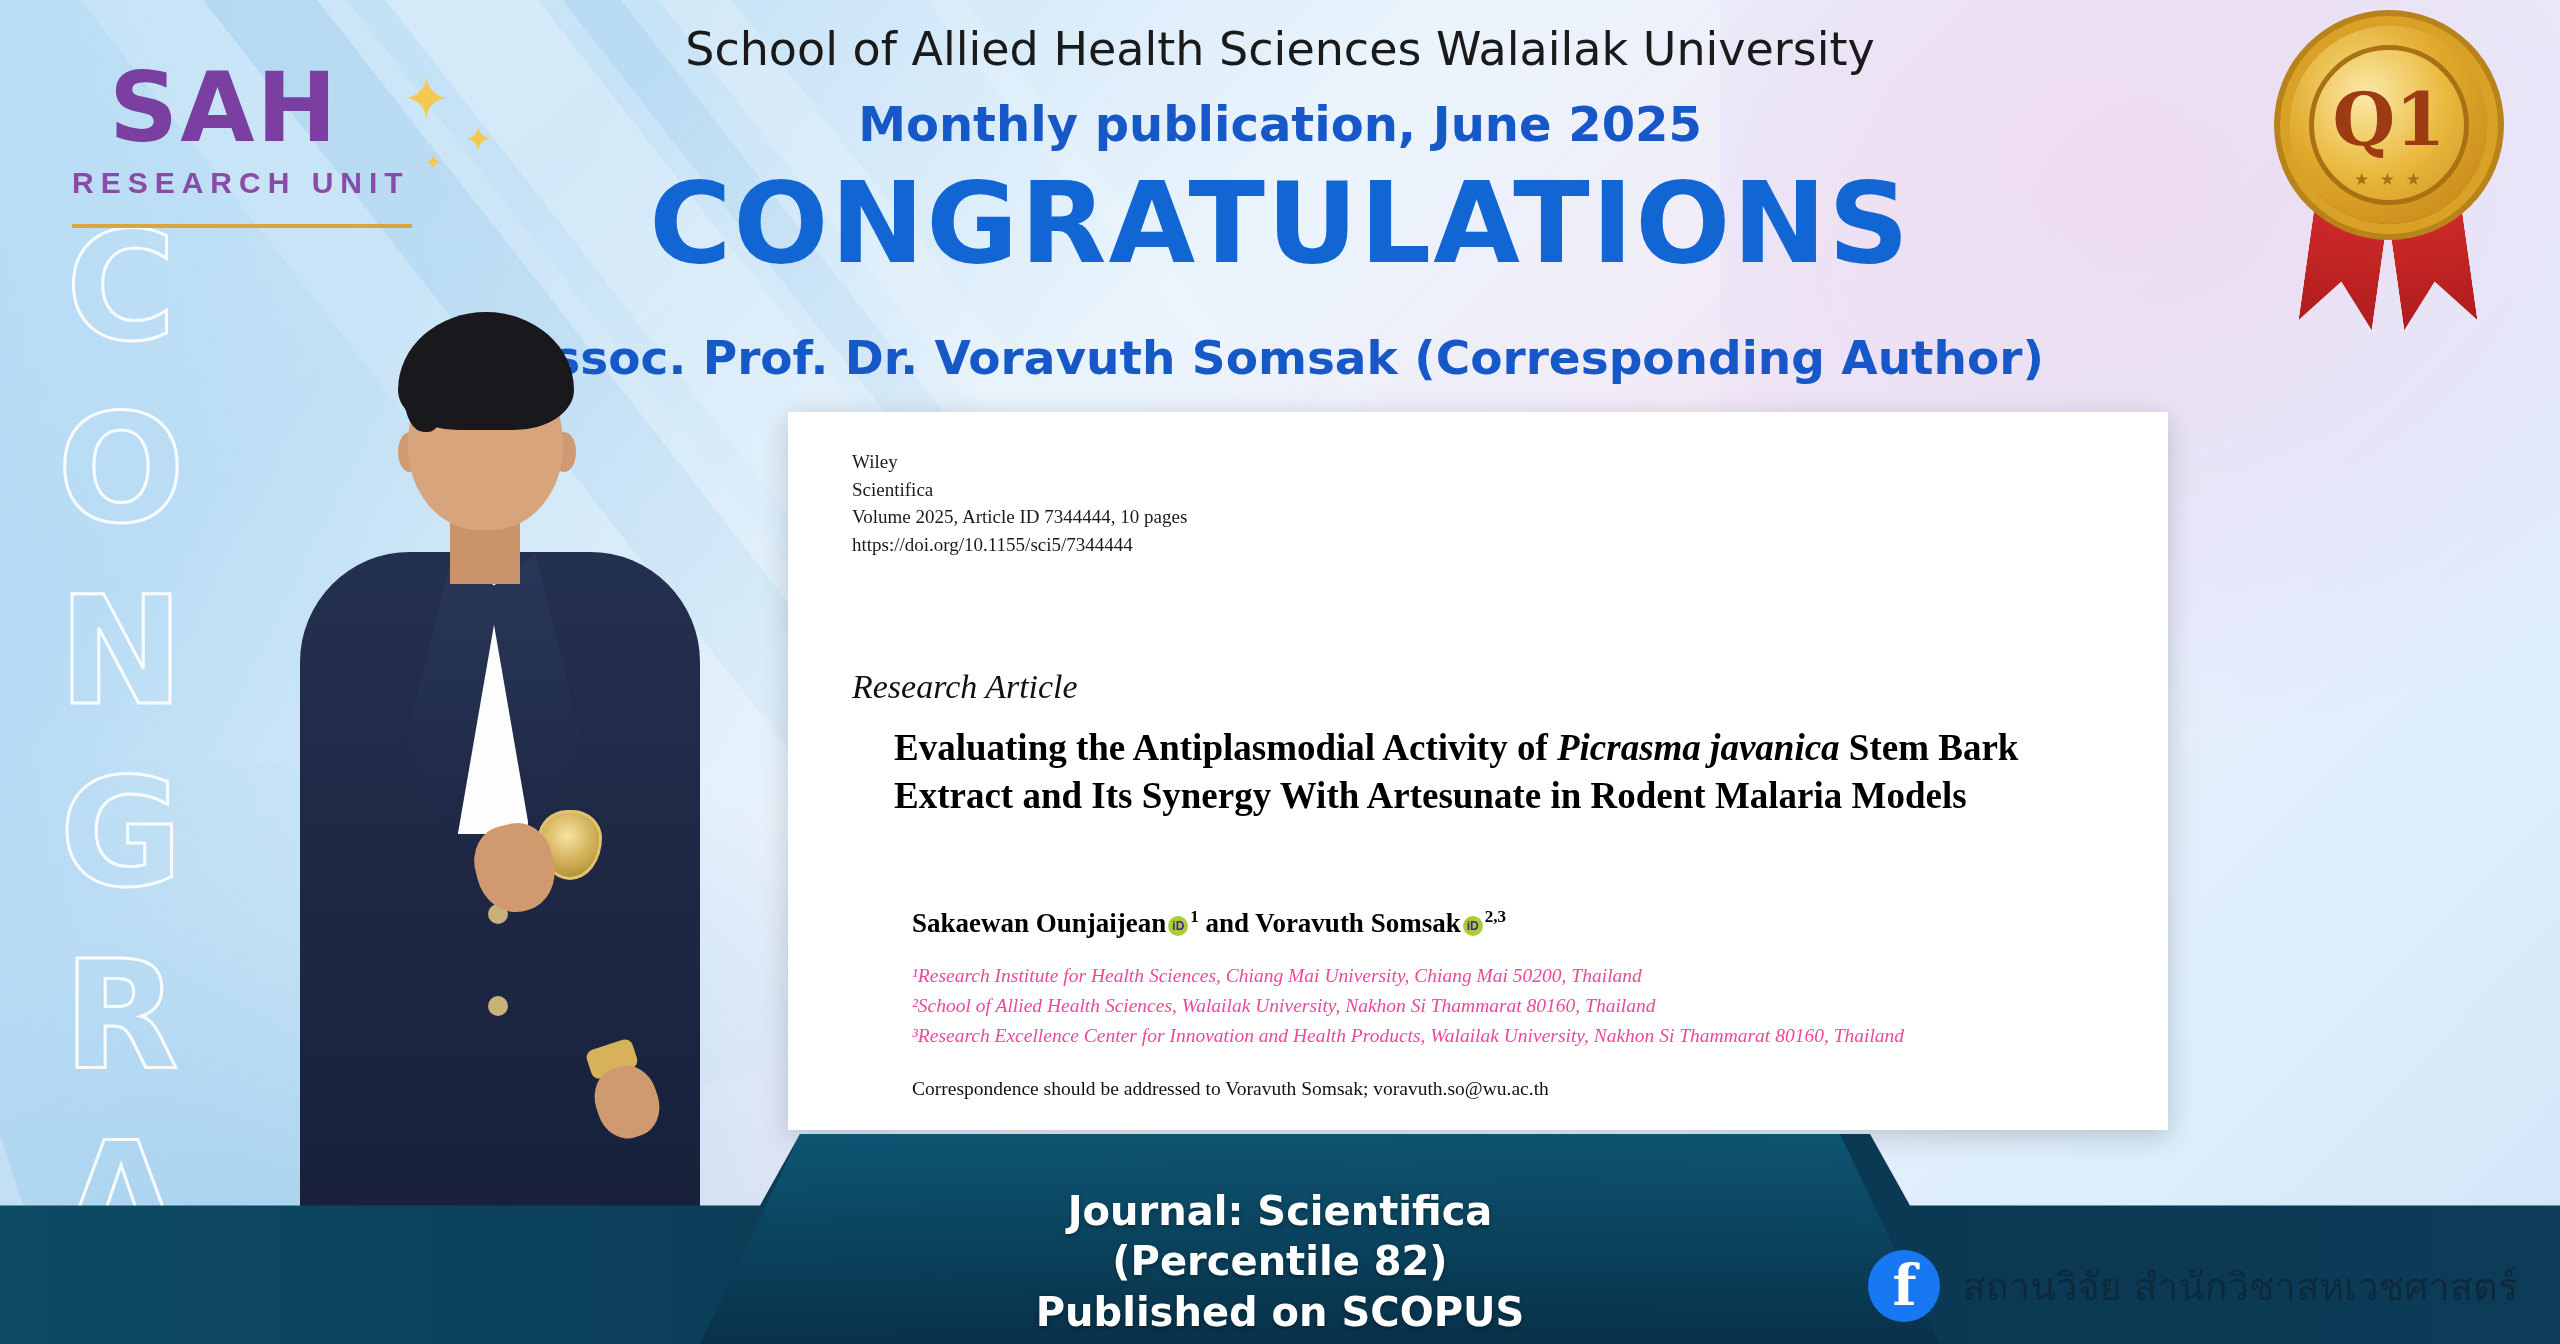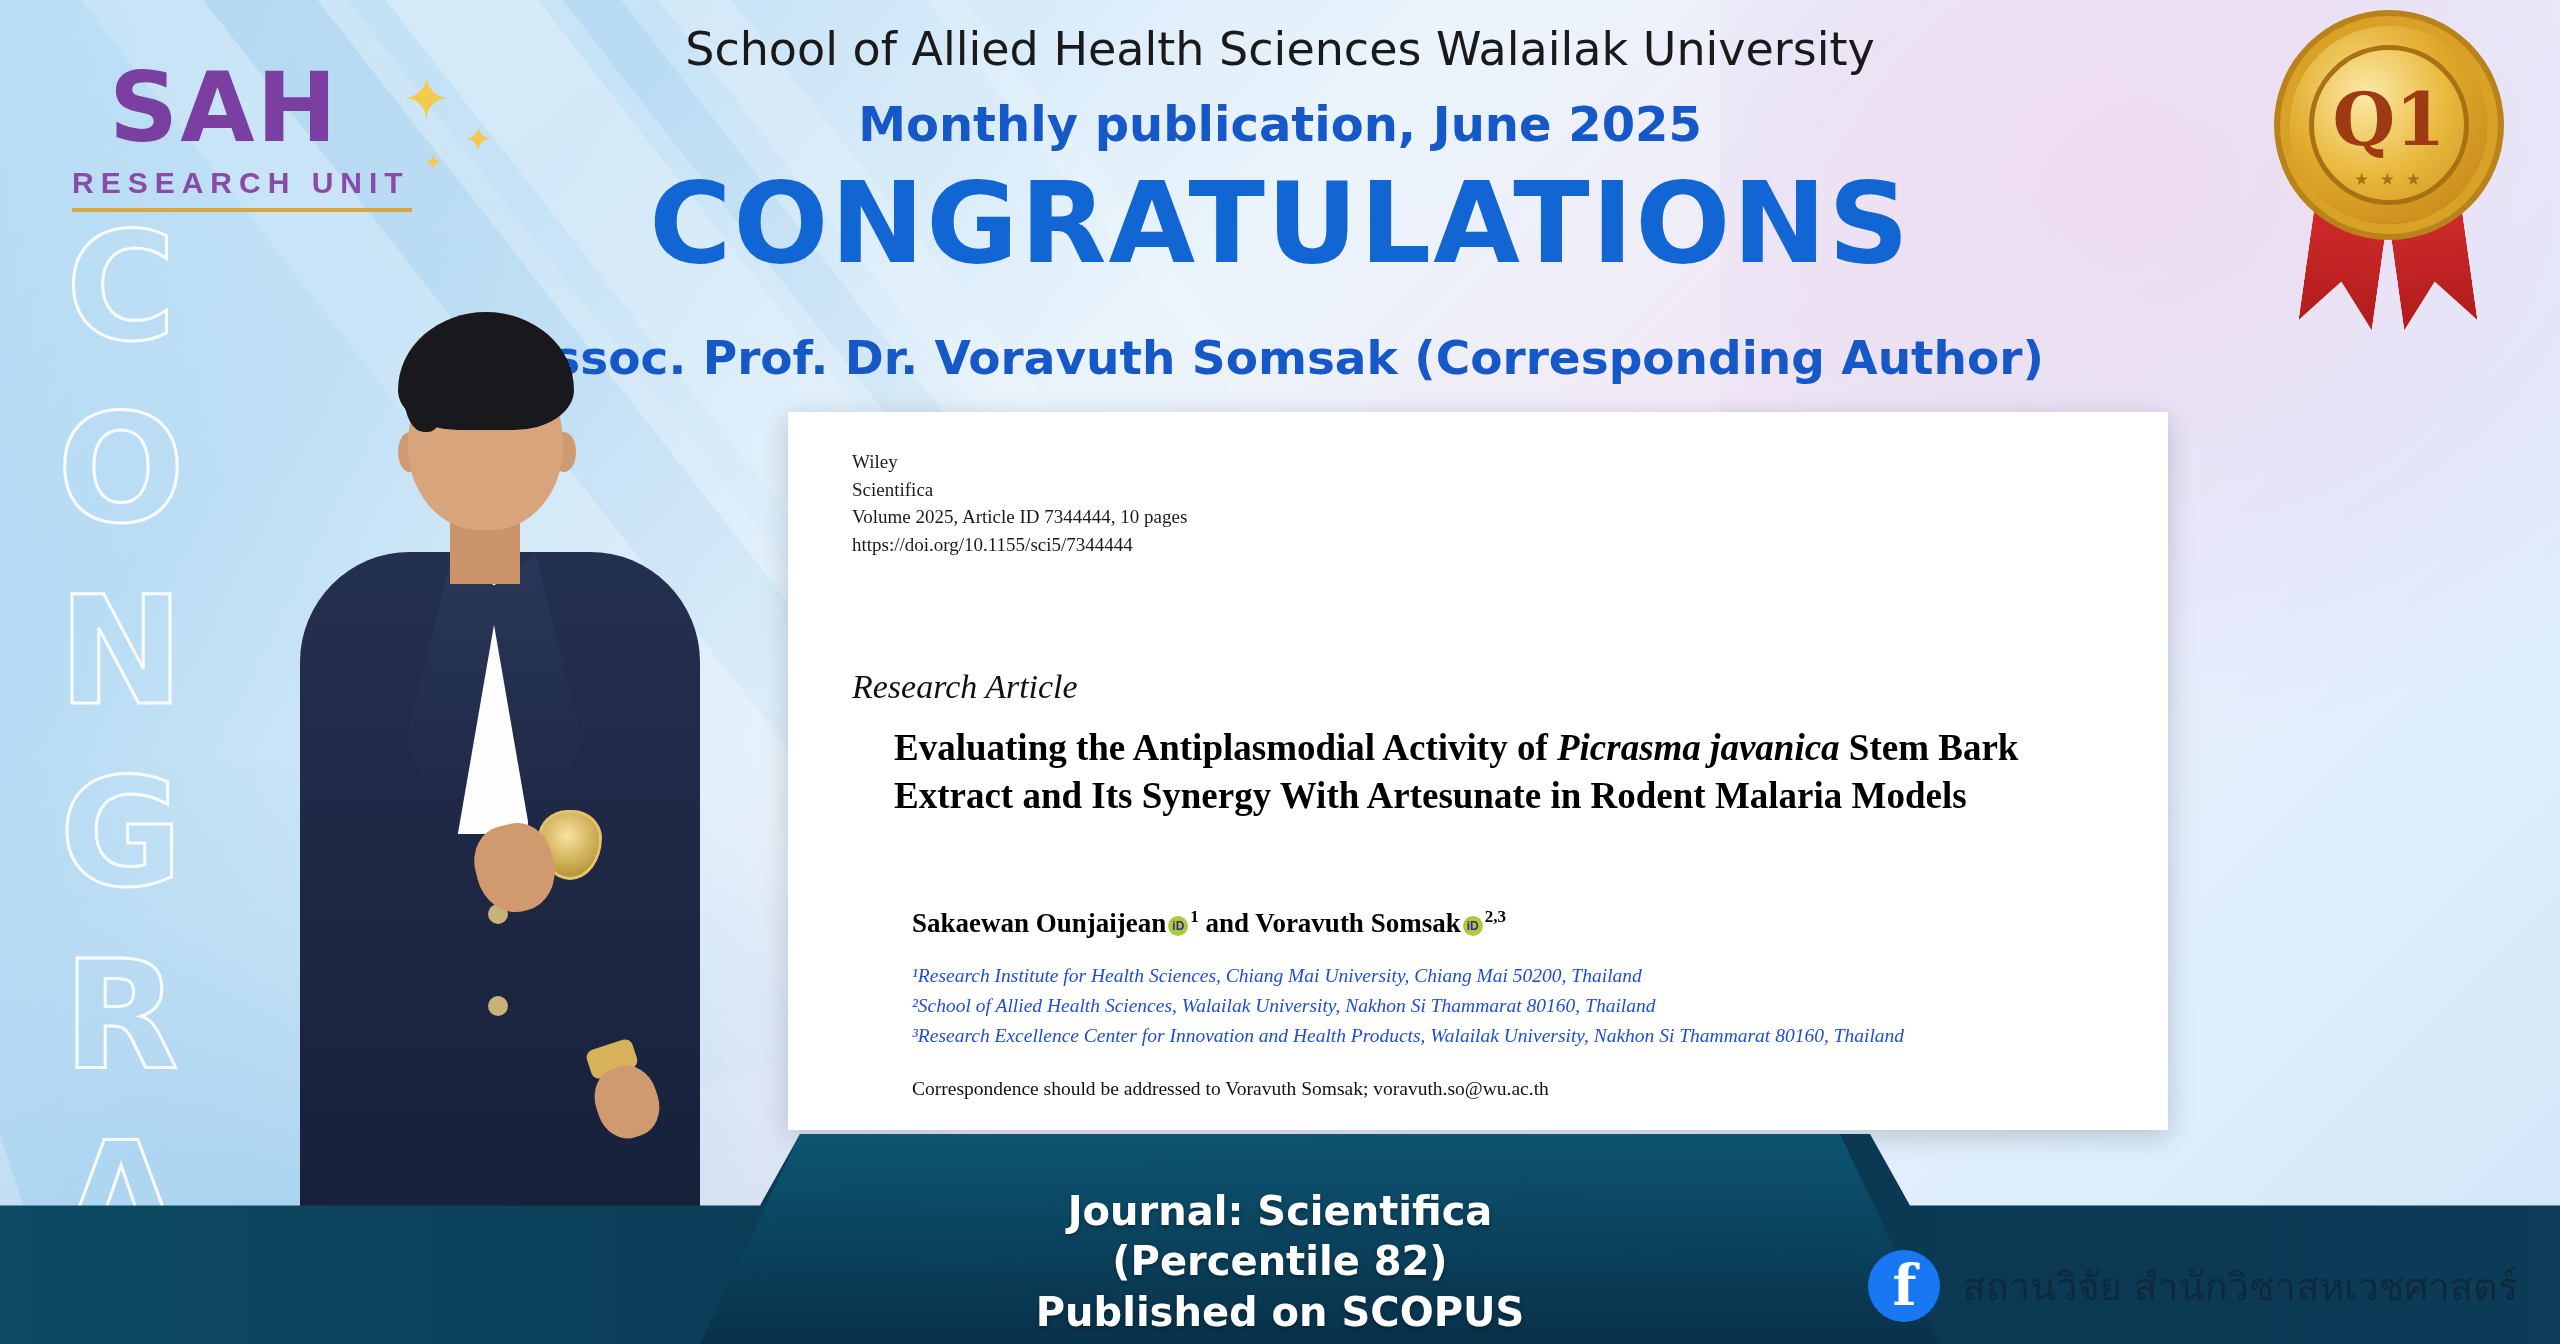--- a/index.html
+++ b/index.html
@@ -95,21 +95,21 @@
     color: #7a3fa0;
     margin-left: 37px;
   }
   .sah-sub {
     margin-top: 10px;
     font-family: "Liberation Sans", sans-serif;
     font-size: 30px;
     font-weight: 700;
     letter-spacing: 7px;
     color: #8a4aa8;
-    padding-bottom: 8px;
+    padding-bottom: 24px;
   }
   .sah-rule {
     width: 340px;
     height: 4px;
     background: #d8a63b;
   }
   .sparkle {
     position: absolute;
     color: #f0c14b;
     font-size: 44px;
@@ -388,21 +388,21 @@
     margin: 0 2px;
   }
   .sup { font-size: 17px; vertical-align: super; }
   .art-affils {
     margin-top: 22px;
     margin-left: 60px;
     font-family: "Liberation Serif", serif;
     font-style: italic;
     font-size: 19.5px;
     line-height: 1.55;
-    color: #1d4ed8;
+    color: #ec4899;
   }
   .art-corr {
     margin-top: 26px;
     margin-left: 60px;
     font-family: "Liberation Serif", serif;
     font-size: 19.5px;
     color: #111;
   }
 
   

